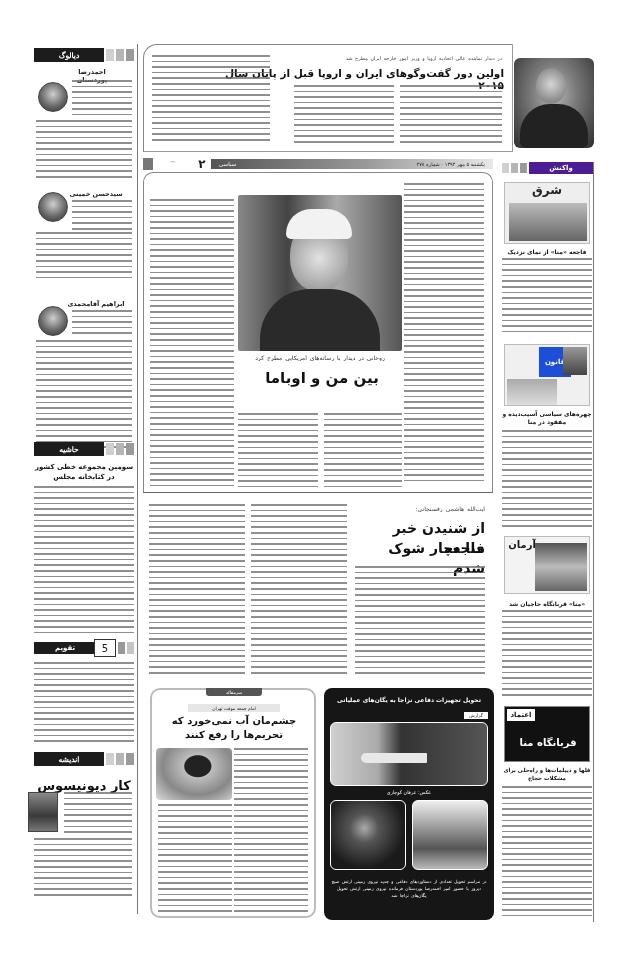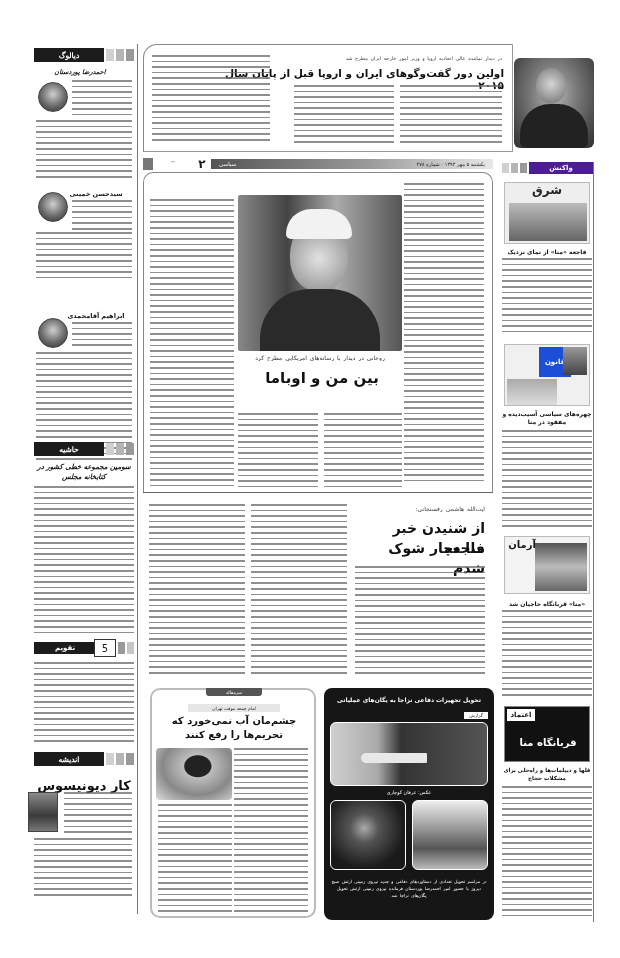--- a/index.html
+++ b/index.html
@@ -47,51 +47,51 @@
   <div class="sec-header" style="direction:ltr;">
     <div class="bar" style="justify-content:center;">دیالوگ</div>
     <div class="tiles" style="flex-direction:row-reverse">
         <span></span>
         <span></span>
         <span></span>
       </div>
   </div>
 
   <div style="position:relative; margin-top:6px; height:116px;">
-    <div class="author-name" style="position:absolute; right:24px; top:0; width:60px;font-style:italic;">احمدرضا پوردستان</div>
+    <div class="author-name" style="position:absolute; right:12px; top:0; width:60px;">احمدرضا پوردستان</div>
     <div class="avatar" style="position:absolute; left:4px; top:14px;"></div>
     <div class="lines" style="position:absolute; right:2px; top:12px; width:60px; height:38px;"></div>
     <div class="lines" style="position:absolute; right:2px; top:52px; width:96px; height:60px;"></div>
   </div>
 
   <div style="position:relative; margin-top:6px; height:110px;">
     <div class="author-name" style="position:absolute; right:8px; top:0; width:60px;">سیدحسن خمینی</div>
     <div class="avatar" style="position:absolute; left:4px; top:2px;"></div>
     <div class="lines" style="position:absolute; right:2px; top:10px; width:60px; height:30px;"></div>
     <div class="lines" style="position:absolute; right:2px; top:42px; width:96px; height:48px;"></div>
   </div>
 
-  <div style="position:relative; height:150px;margin-top:12px;">
+  <div style="position:relative; height:150px;">
     <div class="author-name" style="position:absolute; right:8px; top:0; width:60px;">ابراهیم آقامحمدی</div>
     <div class="avatar" style="position:absolute; left:4px; top:6px;"></div>
     <div class="lines" style="position:absolute; right:2px; top:10px; width:60px; height:26px;"></div>
     <div class="lines" style="position:absolute; right:2px; top:40px; width:96px; height:108px;"></div>
   </div>
 </div>
 
 <div class="abs" style="left:34px; top:442px; width:100px;">
   <div class="sec-header" style="direction:ltr;">
     <div class="bar" style="justify-content:center;">حاشیه</div>
     <div class="tiles" style="flex-direction:row-reverse">
         <span></span>
         <span></span>
         <span></span>
       </div>
   </div>
-  <div class="headline" style="font-size:7px; line-height:10px; margin-top:6px;font-style:italic;">سومین مجموعه خطی کشور در کتابخانه مجلس</div>
+  <div class="headline" style="font-size:7px; line-height:10px; margin-top:6px;">سومین مجموعه خطی کشور در کتابخانه مجلس</div>
   <div class="lines" style="margin-top:4px; height:150px;"></div>
 </div>
 
 <div class="abs" style="left:34px; top:640px; width:100px;">
   <div style="display:flex; align-items:center; direction:ltr; height:16px;">
     <div style="flex:1; height:12px; background:#1c1c1c; color:#fff; font-size:7px; font-weight:bold; display:flex; align-items:center; justify-content:center;">تقویم</div>
     <div style="width:22px; height:18px; border:1px solid #333; background:#fff; font-size:10px; display:flex; align-items:center; justify-content:center; margin-left:-2px;">5</div>
     <div class="tiles" style="display:flex; gap:2px; margin-left:2px;">
         <span style="width:7px;height:12px;background:#9a9a9a;display:block"></span>
         <span style="width:7px;height:12px;background:#c5c5c5;display:block"></span>

